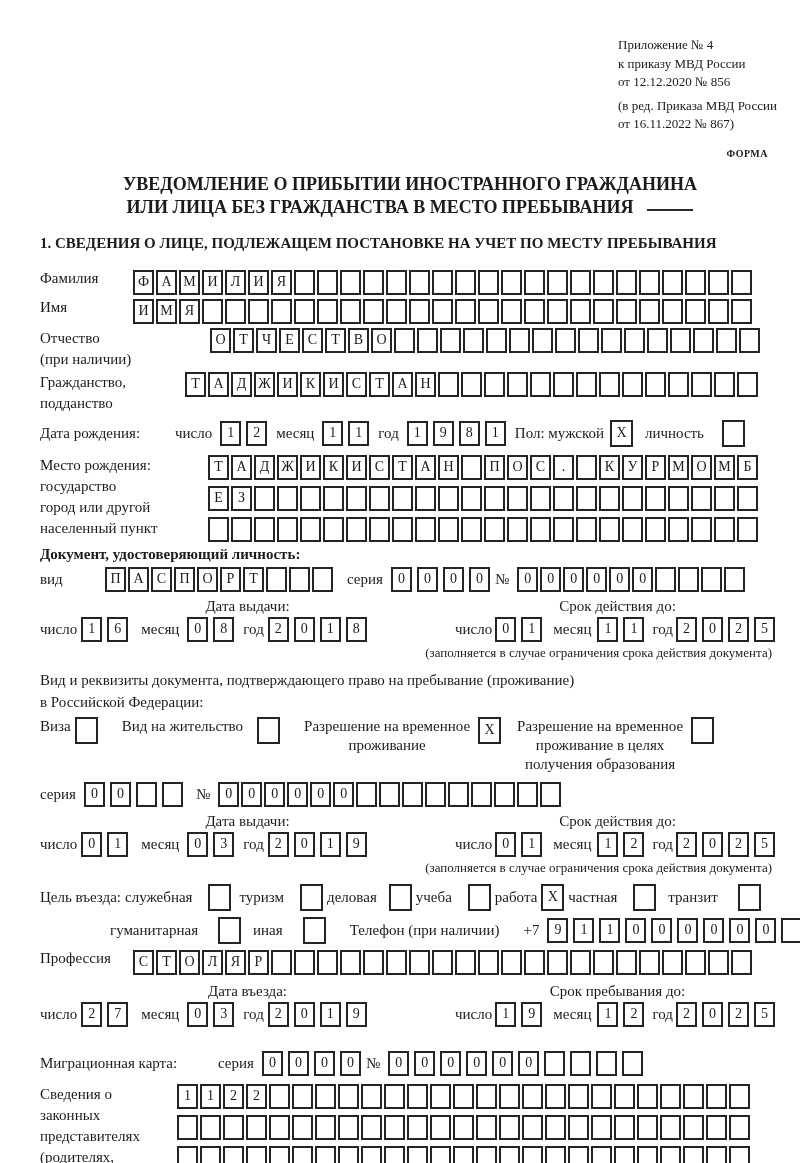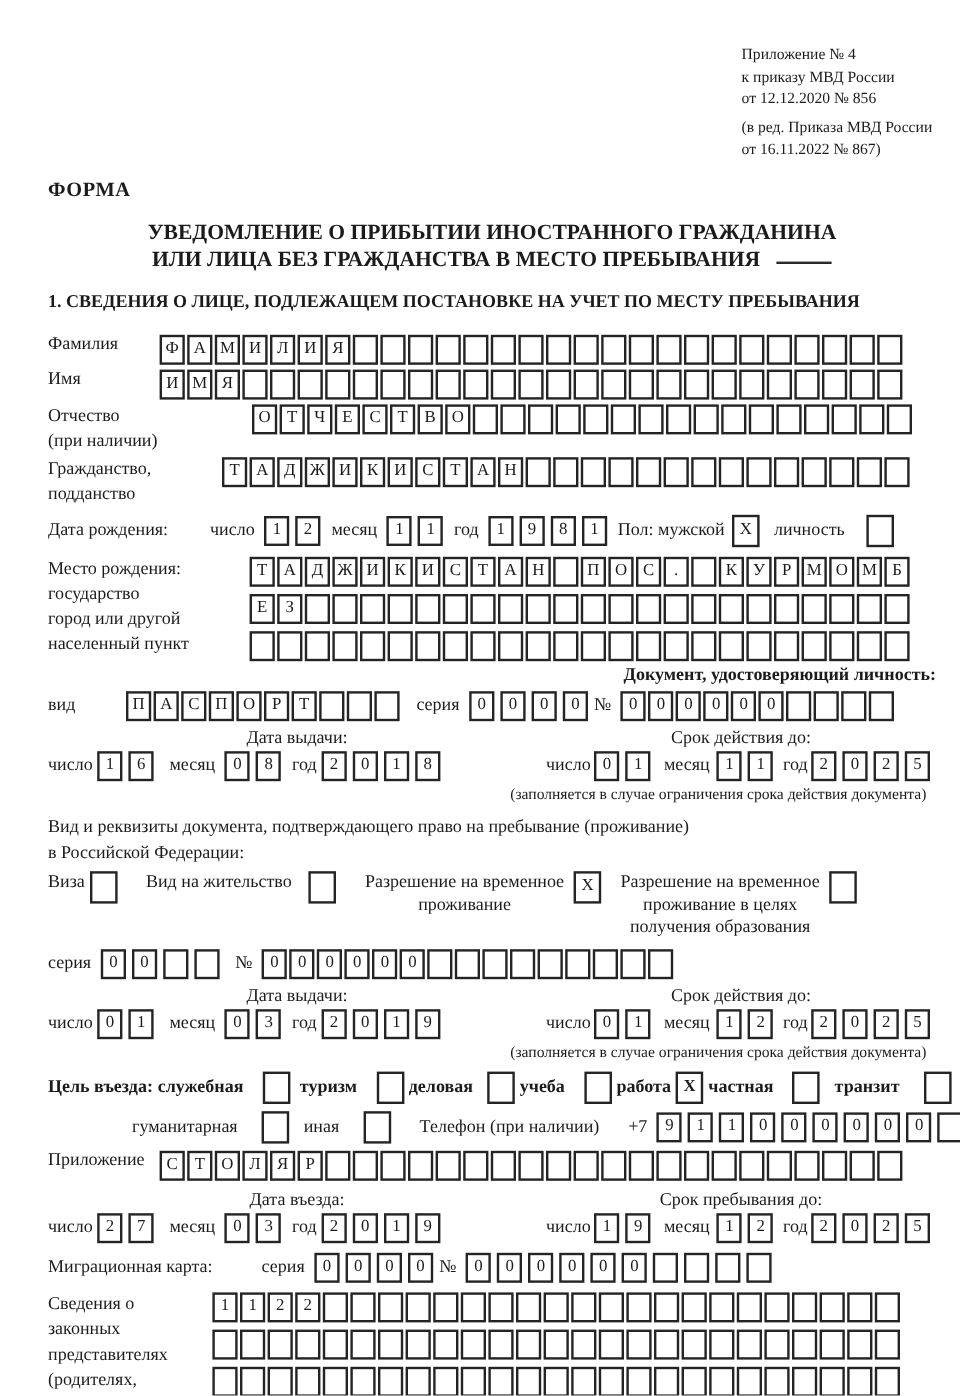--- a/index.html
+++ b/index.html
@@ -5,21 +5,21 @@
   html,body{margin:0;padding:0;}
   body{
     width:800px;height:1163px;overflow:hidden;background:#ffffff;
     font-family:"Liberation Serif","DejaVu Serif",serif;
     color:#1b1b1b;font-size:15px;
   }
   .page{padding:36px 20px 0 40px;width:740px;}
   
   .refblock{margin-left:578px;font-size:13px;line-height:18.5px;}
   .refblock .grp2{margin-top:5px;}
-  .forma{margin-top:14px;padding-right:12px;font-weight:bold;font-size:17px;letter-spacing:.5px;}
+  .forma{margin-top:14px;text-align:right;padding-right:12px;font-weight:bold;font-size:10px;letter-spacing:.5px;}
   
   .title{margin-top:14px;text-align:center;font-weight:bold;font-size:18px;line-height:23px;}
   .blankline{display:inline-block;width:46px;height:2px;background:#2a2a2a;margin-left:14px;vertical-align:2px;}
   .sect{margin-top:16px;font-weight:bold;font-size:15px;}
   
   .boxes{display:inline-flex;flex-wrap:nowrap;}
   .cbox{
     width:17px;height:21px;border:2px solid #242424;margin-right:2px;
     display:inline-flex;align-items:center;justify-content:center;
     font-size:14px;background:#fff;flex:none;
@@ -30,21 +30,21 @@
   .lblcol{flex:none;line-height:21px;}
   .w-name{width:93px;}
   .w-pat{width:170px;}
   .w-cit{width:145px;}
   .w-bp{width:168px;}
   .stack > .boxes{display:flex;margin-top:0;}
   .stack > .boxes + .boxes{margin-top:6px;}
   .inl{display:inline-flex;align-items:center;}
   .inl > *{flex:none;}
   .gap4{width:4px;} .gap8{width:8px;} .gap12{width:12px;} .gap16{width:16px;} .gap24{width:24px;}
-  .center-b{ text-align:right;font-weight:bold;margin-top:8px;}
+  .center-b{ text-align:left;font-weight:bold;margin-top:8px;}
   
   .dates{display:flex;margin-top:6px;}
   .dates .half{width:415px;flex:none;}
   .dates .half.right{width:325px;}
   .half-title{text-align:center;margin-bottom:2px;}
   .dline{display:flex;align-items:center;}
   .note{text-align:right;padding-right:8px;font-size:13px;margin-top:3px;}
   .intro{margin-top:8px;line-height:22px;}
   
   .optrow{display:flex;align-items:flex-start;margin-top:4px;}
@@ -564,21 +564,21 @@
             <span class="cbox">2</span>
             <span class="cbox">0</span>
             <span class="cbox">2</span>
             <span class="cbox">5</span>
           </span>
       </div>
     </div>
   </div>
   <div class="note">(заполняется в случае ограничения срока действия документа)</div>
 
-  <div class="frow" style="margin-top:8px;font-weight:bold;">
+  <div class="frow" style="margin-top:8px;">
     <span class="inl nowrap">
       <span>Цель въезда:</span>
         <span class="gap4"></span>
       <span>служебная</span>
         <span class="gap8"></span>
       <span class="boxes chk">
           <span class="cbox"></span>
         </span>
         <span class="gap8"></span>
       <span>туризм</span>
@@ -646,21 +646,21 @@
           <span class="cbox">0</span>
           <span class="cbox">0</span>
           <span class="cbox">0</span>
           <span class="cbox">0</span>
           <span class="cbox"></span>
         </span>
     </span>
   </div>
 
   <div class="frow" style="margin-top:6px;">
-    <span class="lbl w-name">Приложение</span>
+    <span class="lbl w-name">Профессия</span>
     <span class="boxes">
         <span class="cbox">С</span>
         <span class="cbox">Т</span>
         <span class="cbox">О</span>
         <span class="cbox">Л</span>
         <span class="cbox">Я</span>
         <span class="cbox">Р</span>
         <span class="cbox"></span>
         <span class="cbox"></span>
         <span class="cbox"></span>
@@ -735,21 +735,21 @@
         <span class="boxes sp">
             <span class="cbox">2</span>
             <span class="cbox">0</span>
             <span class="cbox">2</span>
             <span class="cbox">5</span>
           </span>
       </div>
     </div>
   </div>
 
-  <div class="frow" style="margin-top:8px;align-items:center;">
+  <div class="frow" style="margin-top:24px;align-items:center;">
     <span class="lbl" style="width:178px;">Миграционная карта:</span>
     <span>серия</span>
     <span class="gap8"></span>
     <span class="boxes sp">
         <span class="cbox">0</span>
         <span class="cbox">0</span>
         <span class="cbox">0</span>
         <span class="cbox">0</span>
       </span>
     <span>№</span>

